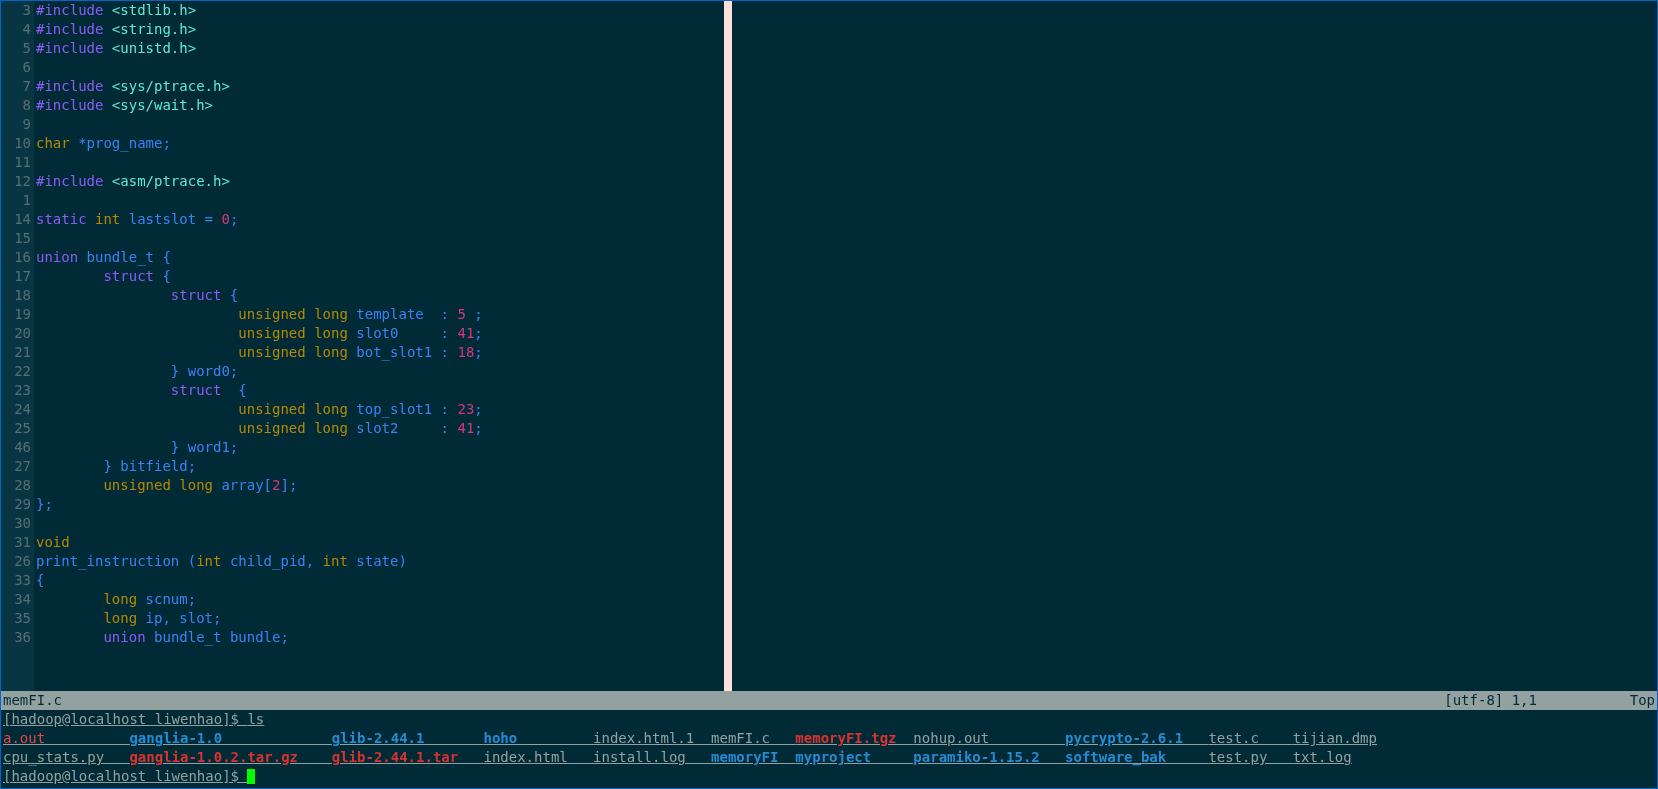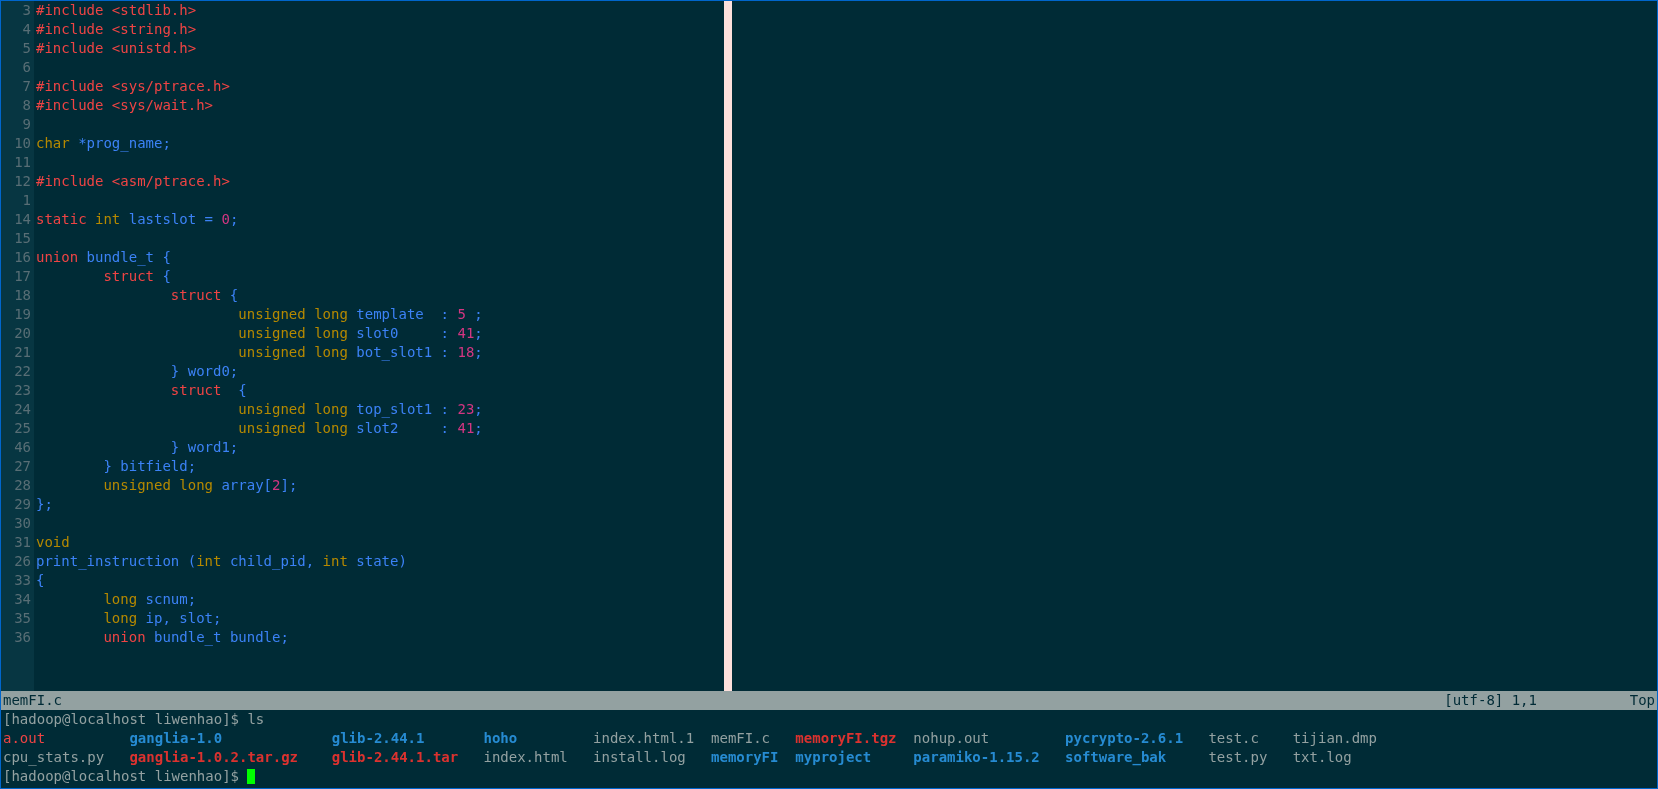--- a/index.html
+++ b/index.html
@@ -53,32 +53,32 @@
   color: #002b36;
   display: flex;
   padding: 0 2px;
 }
 .statusbar .left { flex: 1; }
 .statusbar .right { white-space: pre; }
 .term {
   background: #002b36;
   padding: 0 2px 2px 2px;
 }
-.term-line { white-space: pre; }
+.term-line { white-space: pre; text-decoration: underline; }
 .cursor {
   background: #00ff00;
   display: inline-block;
   width: 8px;
   height: 15px;
   vertical-align: text-bottom;
 }
 
-.kw-pre { color: #ef4444; }    
+.kw-pre { color: #8b5cf6; }    
 .kw-type { color: #b58900; }   
-.hdr { color: #ef4444; }       
+.hdr { color: #5eead4; }       
 .num { color: #d33682; }       
 .ident { color: #3b82f6; }
 .f-blue { color: #268bd2; font-weight: bold; }
 .f-red { color: #dc322f; font-weight: bold; }
 .f-dim { color: #ef4444; }
 .f-norm { color: #93a1a1; }
 .prompt { color: #93a1a1; }
 </style>
 </head>
 <body>

